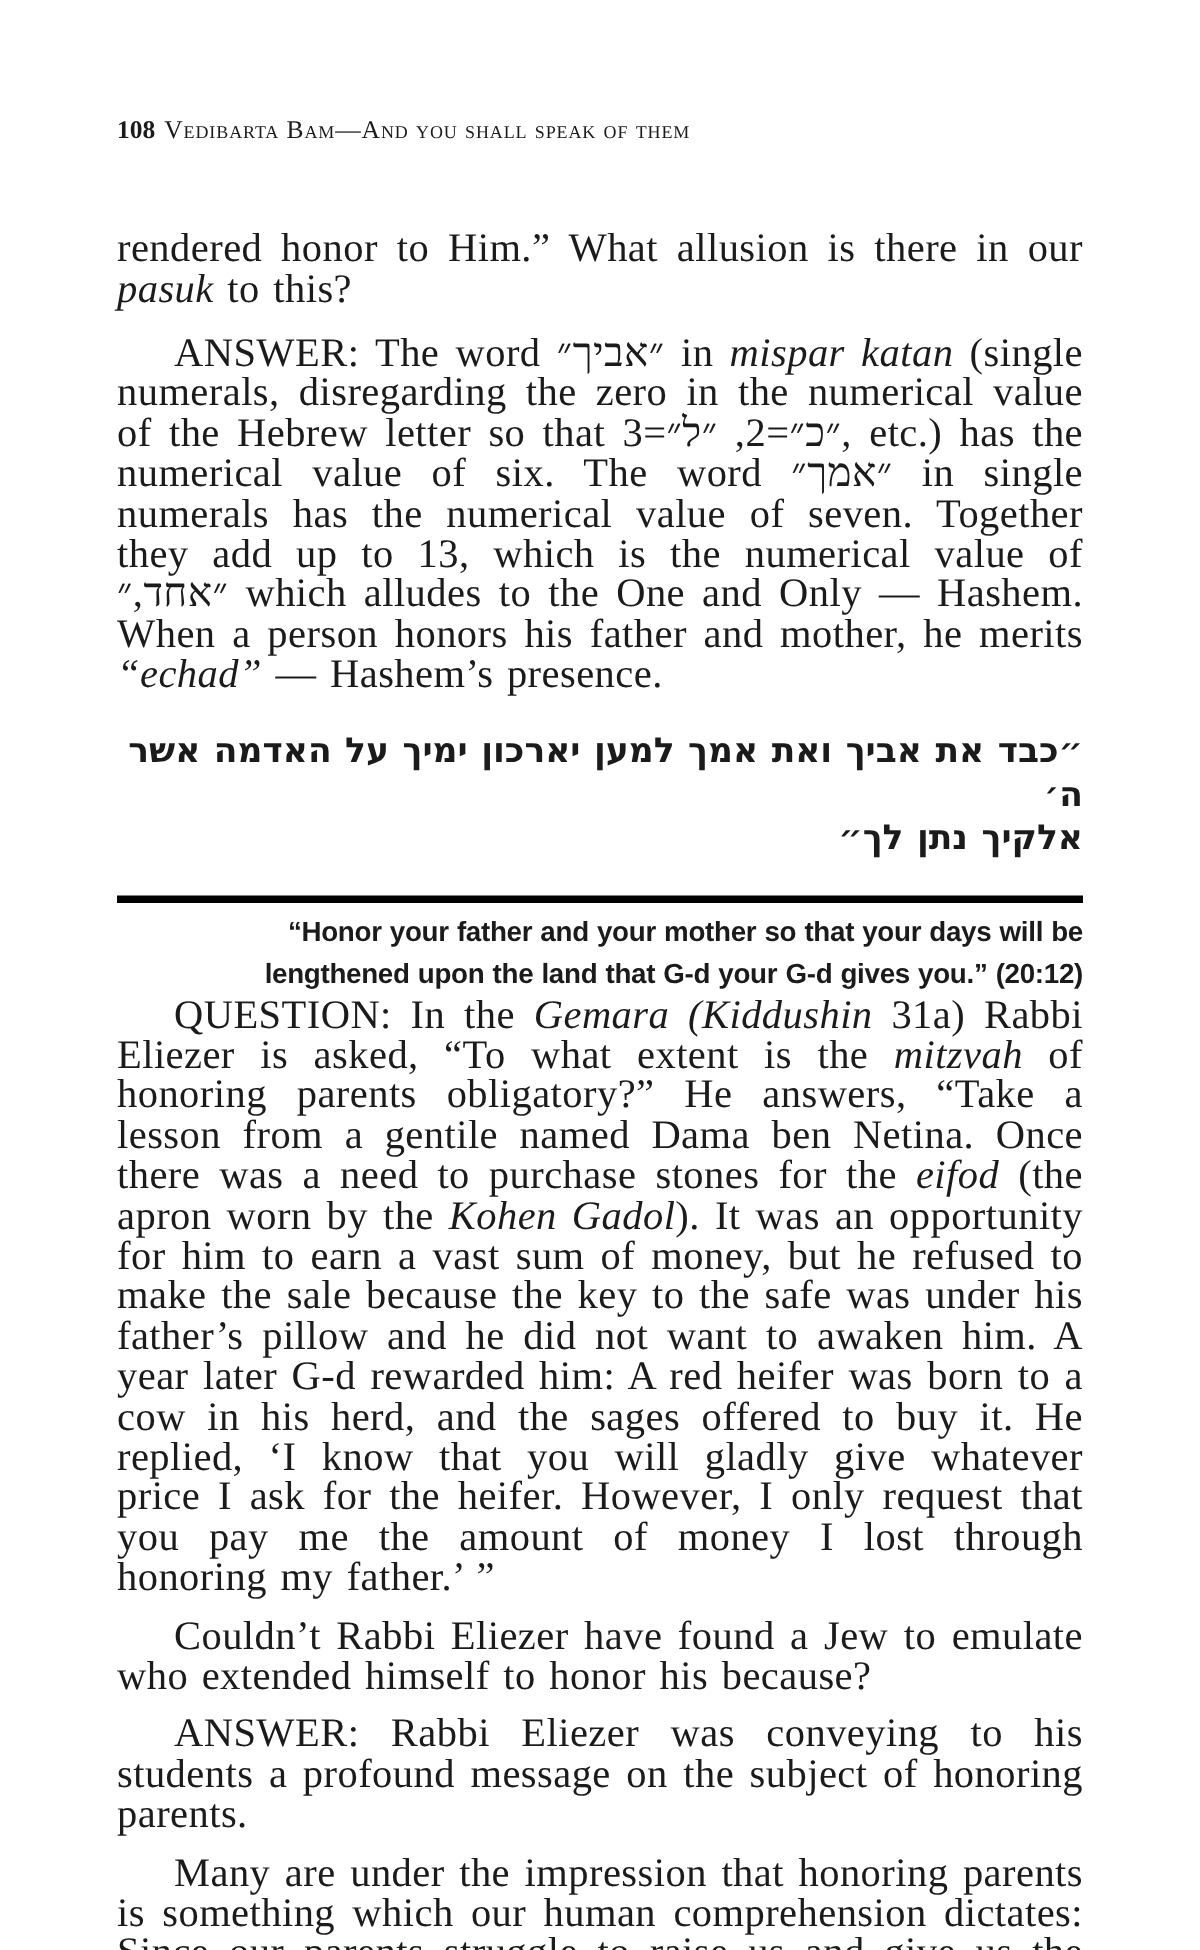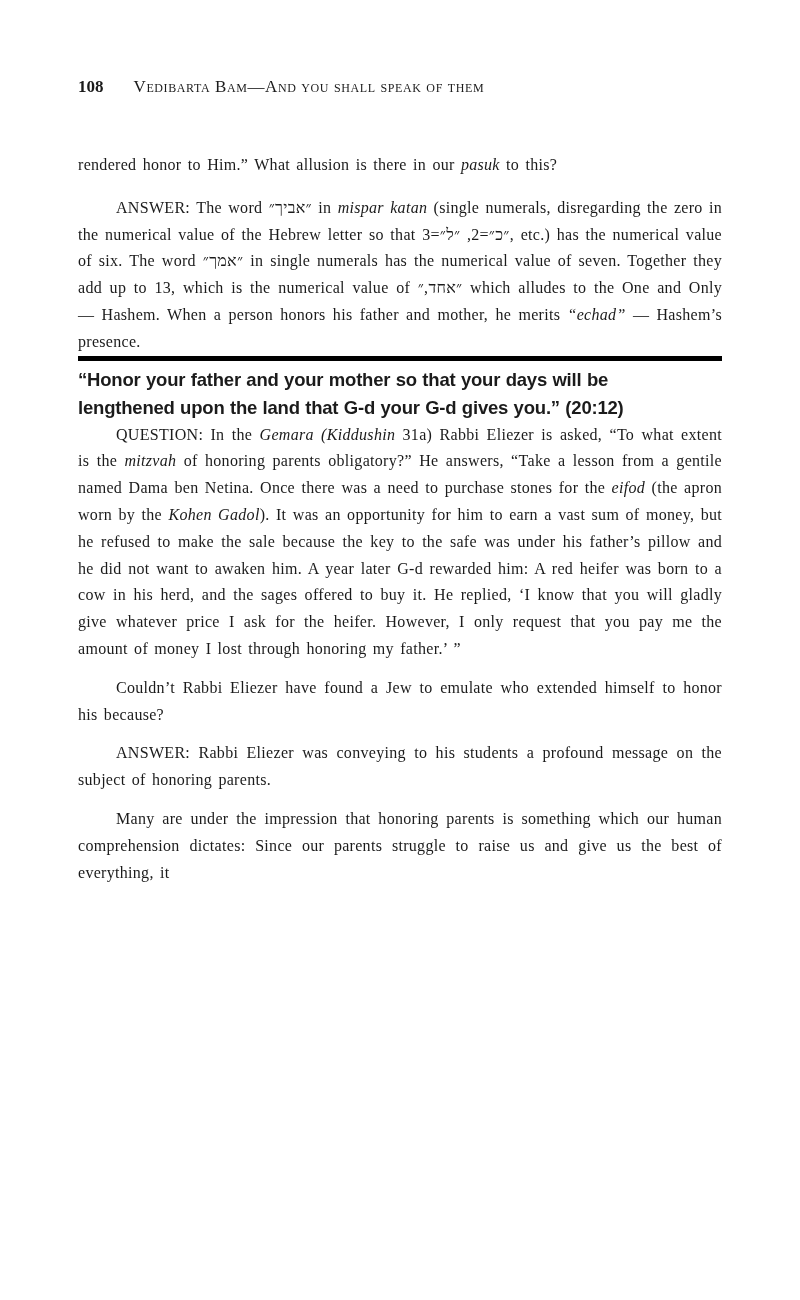--- a/index.html
+++ b/index.html
@@ -9,31 +9,31 @@
     background:#ffffff;
     color:#1b1b1b;
     font-family:"Liberation Serif","DejaVu Serif",serif;
     box-sizing:border-box;
     padding:76px 78px 0 78px;
     overflow:hidden;
   }
   .page-header{
     display:flex;
     align-items:baseline;
-    gap:30px;
+    gap:6px;
     font-size:17px;
     line-height:22px;
   }
   .page-num{font-weight:bold;}
   .running-title{
     font-variant:small-caps;
     letter-spacing:0.6px;
   }
   .body-text{
-    font-size:16px;
+    font-size:27px;
     line-height:26.8px;
     letter-spacing:0.3px;
     word-spacing:2px;
     text-align:justify;
     margin:0;
   }
   .indent{text-indent:38px;}
   .it{font-style:italic;}
   .intro{margin-top:54px;}
   .answer1{margin-top:16px;}
@@ -63,21 +63,21 @@
     background:#000000;
   }
   .verse-heading{
     margin-top:5px;
     font-family:"Liberation Sans","DejaVu Sans",sans-serif;
     font-weight:bold;
     font-size:18.5px;
     line-height:28px;
     letter-spacing:-0.2px;
     word-spacing:0.5px;
-    text-align:left;
+    text-align:right;
     margin-bottom:0;
   }
   .question{}
   .followup{margin-top:12px;}
   .answer2{margin-top:12px;}
   .closing{margin-top:12px;}
 </style>
 </head>
 <body>
 
@@ -86,20 +86,21 @@
   <div class="page-header">
     <span class="page-num">108</span>
     <span class="running-title">Vedibarta Bam—And you shall speak of them</span>
   </div>
 
   <p class="body-text intro"><span>rendered honor to Him.” What allusion is there in our </span><span class="it">pasuk</span><span> to this?</span></p>
 
   <p class="body-text indent answer1"><span>ANSWER: The word ״אביך״ in </span><span class="it">mispar katan</span><span> (single numerals, disregarding the zero in the numerical value of the Hebrew letter so that ״כ״=2, ״ל״=3, etc.) has the numerical value of six. The word ״אמך״ in single numerals has the numerical value of seven. Together they add up to 13, which is the numerical value of ״אחד,״ which alludes to the One and Only — Hashem. When a person honors his father and mother, he merits </span><span class="it">“echad”</span><span> — Hashem’s presence.</span></p>
 
 
+  <p class="hebrew-quote"><span>״כבד את אביך ואת אמך למען יארכון ימיך על האדמה אשר ה׳</span><br><span>אלקיך נתן לך״</span></p>
 
   <div class="divider-rule"></div>
 
   <p class="verse-heading"><span>“Honor your father and your mother so that your days will be</span><br><span>lengthened upon the land that G-d your G-d gives you.” (20:12)</span></p>
 
   <p class="body-text indent question"><span>QUESTION: In the </span><span class="it">Gemara (Kiddushin</span><span> 31a) Rabbi Eliezer is asked, “To what extent is the </span><span class="it">mitzvah</span><span> of honoring parents obligatory?” He answers, “Take a lesson from a gentile named Dama ben Netina. Once there was a need to purchase stones for the </span><span class="it">eifod</span><span> (the apron worn by the </span><span class="it">Kohen Gadol</span><span>). It was an opportunity for him to earn a vast sum of money, but he refused to make the sale because the key to the safe was under his father’s pillow and he did not want to awaken him. A year later G-d rewarded him: A red heifer was born to a cow in his herd, and the sages offered to buy it. He replied, ‘I know that you will gladly give whatever price I ask for the heifer. However, I only request that you pay me the amount of money I lost through honoring my father.’ ”</span></p>
 
   <p class="body-text indent followup">Couldn’t Rabbi Eliezer have found a Jew to emulate who extended himself to honor his because?</p>
 
   <p class="body-text indent answer2">ANSWER: Rabbi Eliezer was conveying to his students a profound message on the subject of honoring parents.</p>

